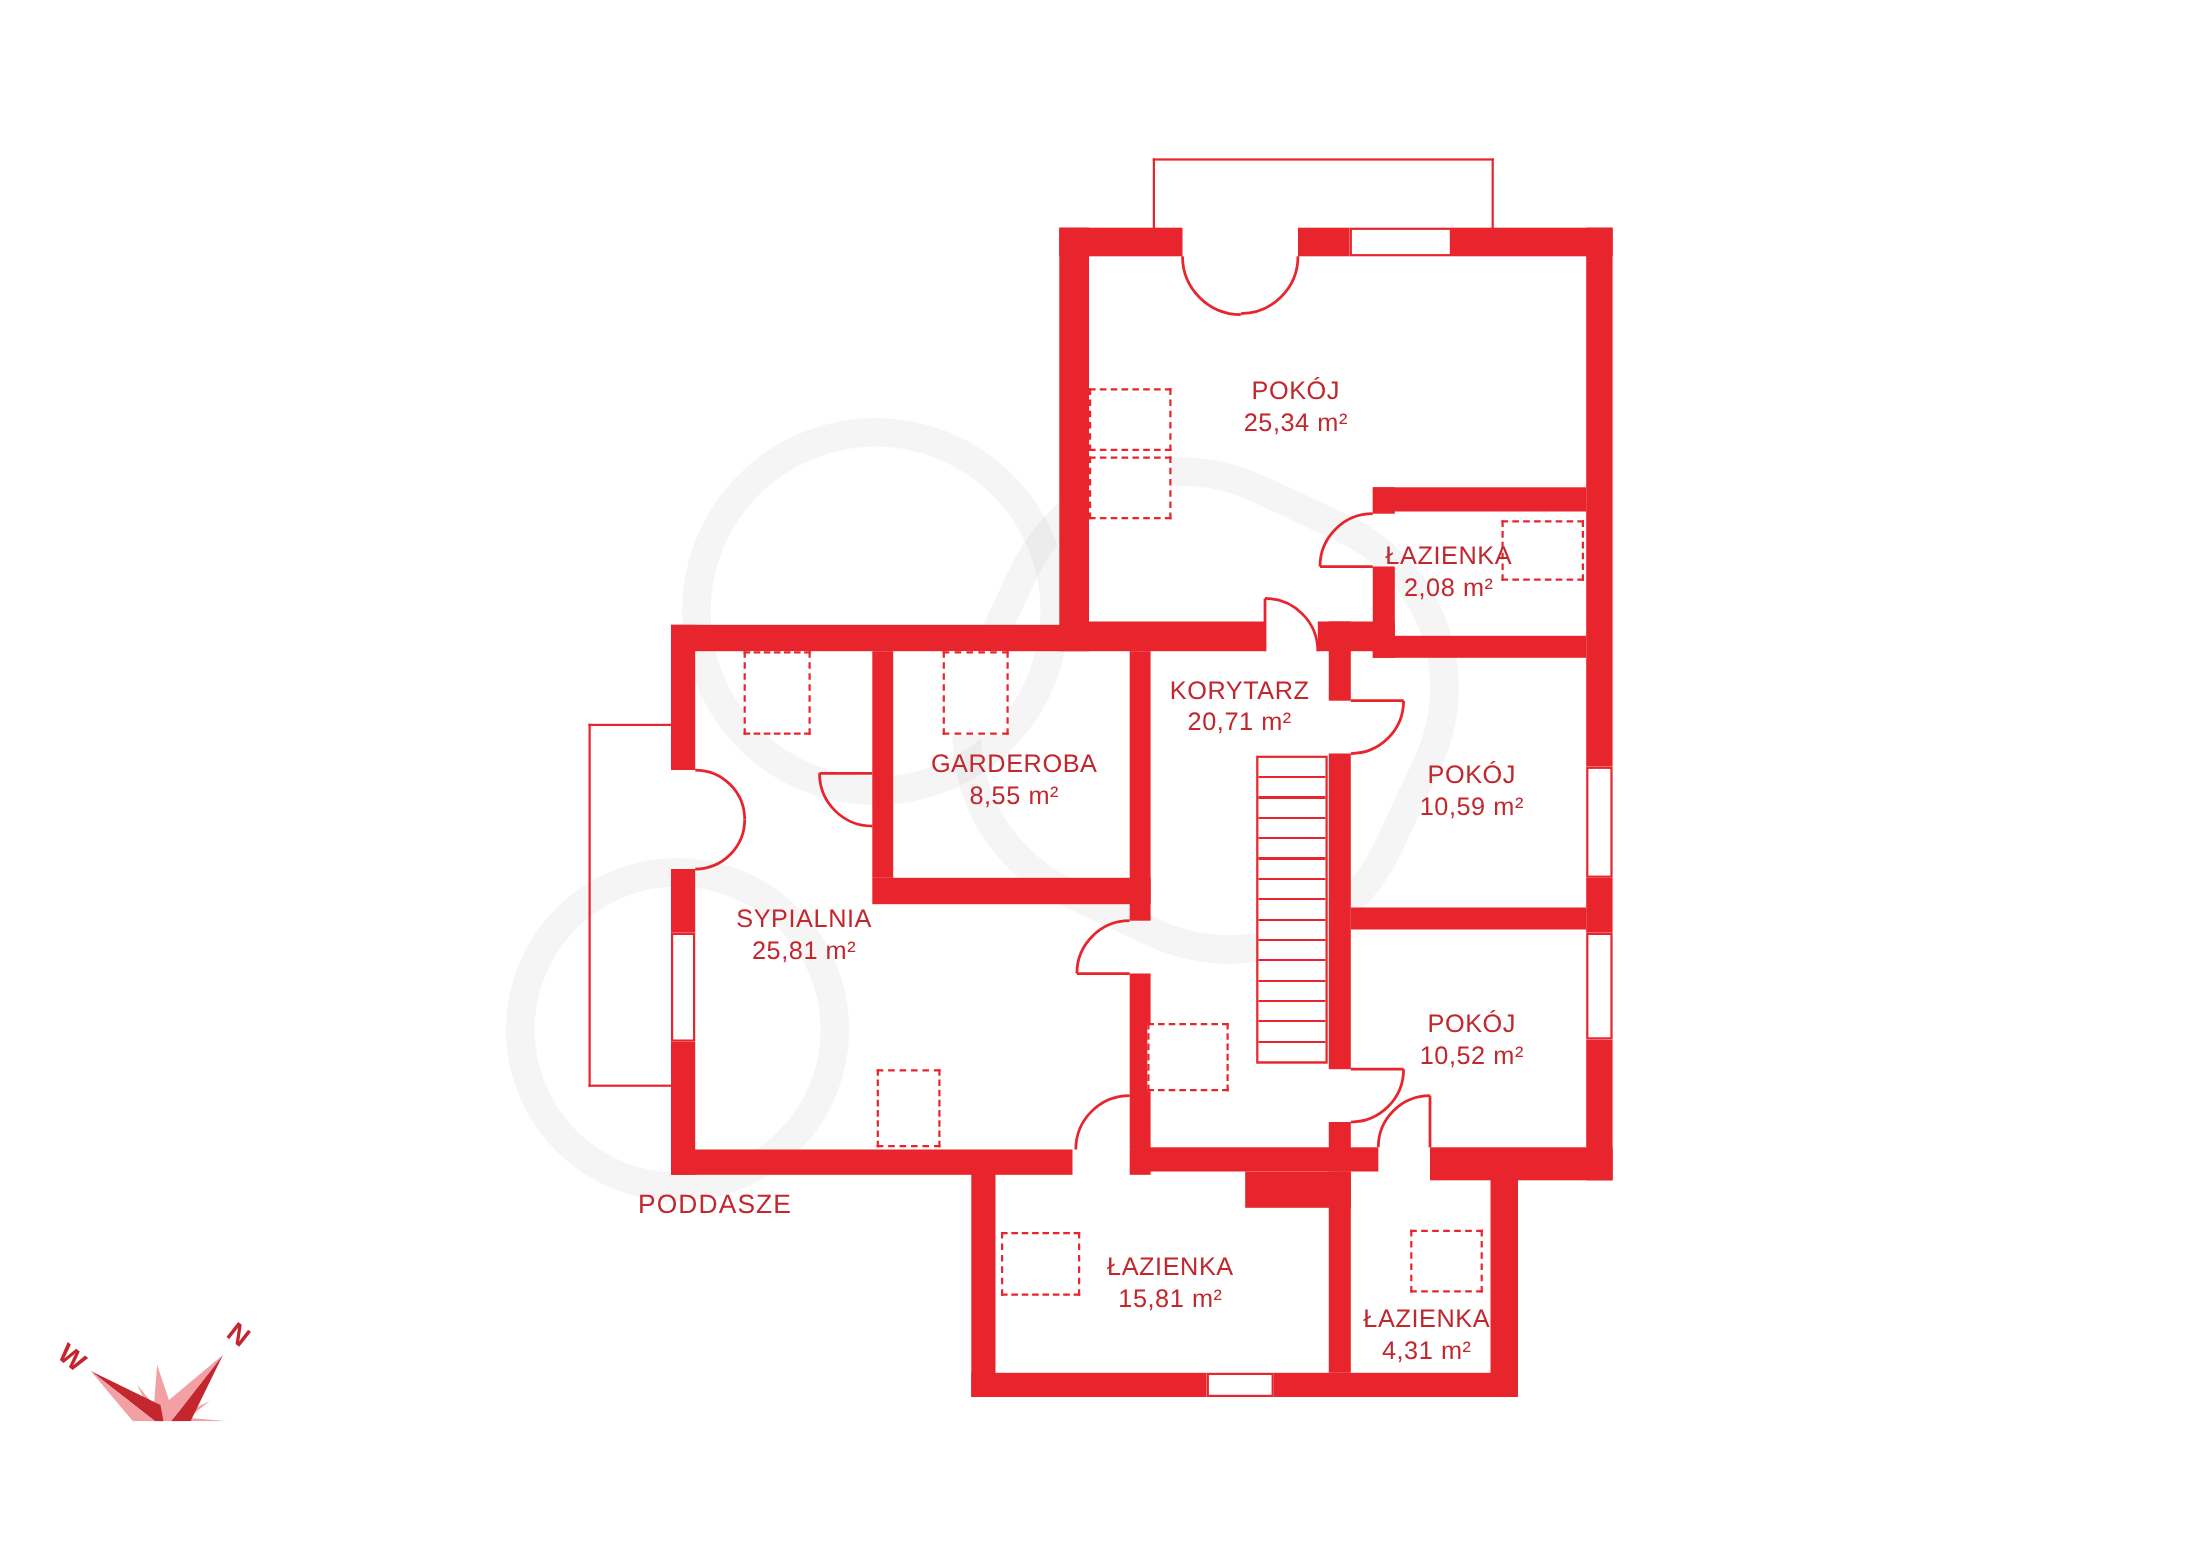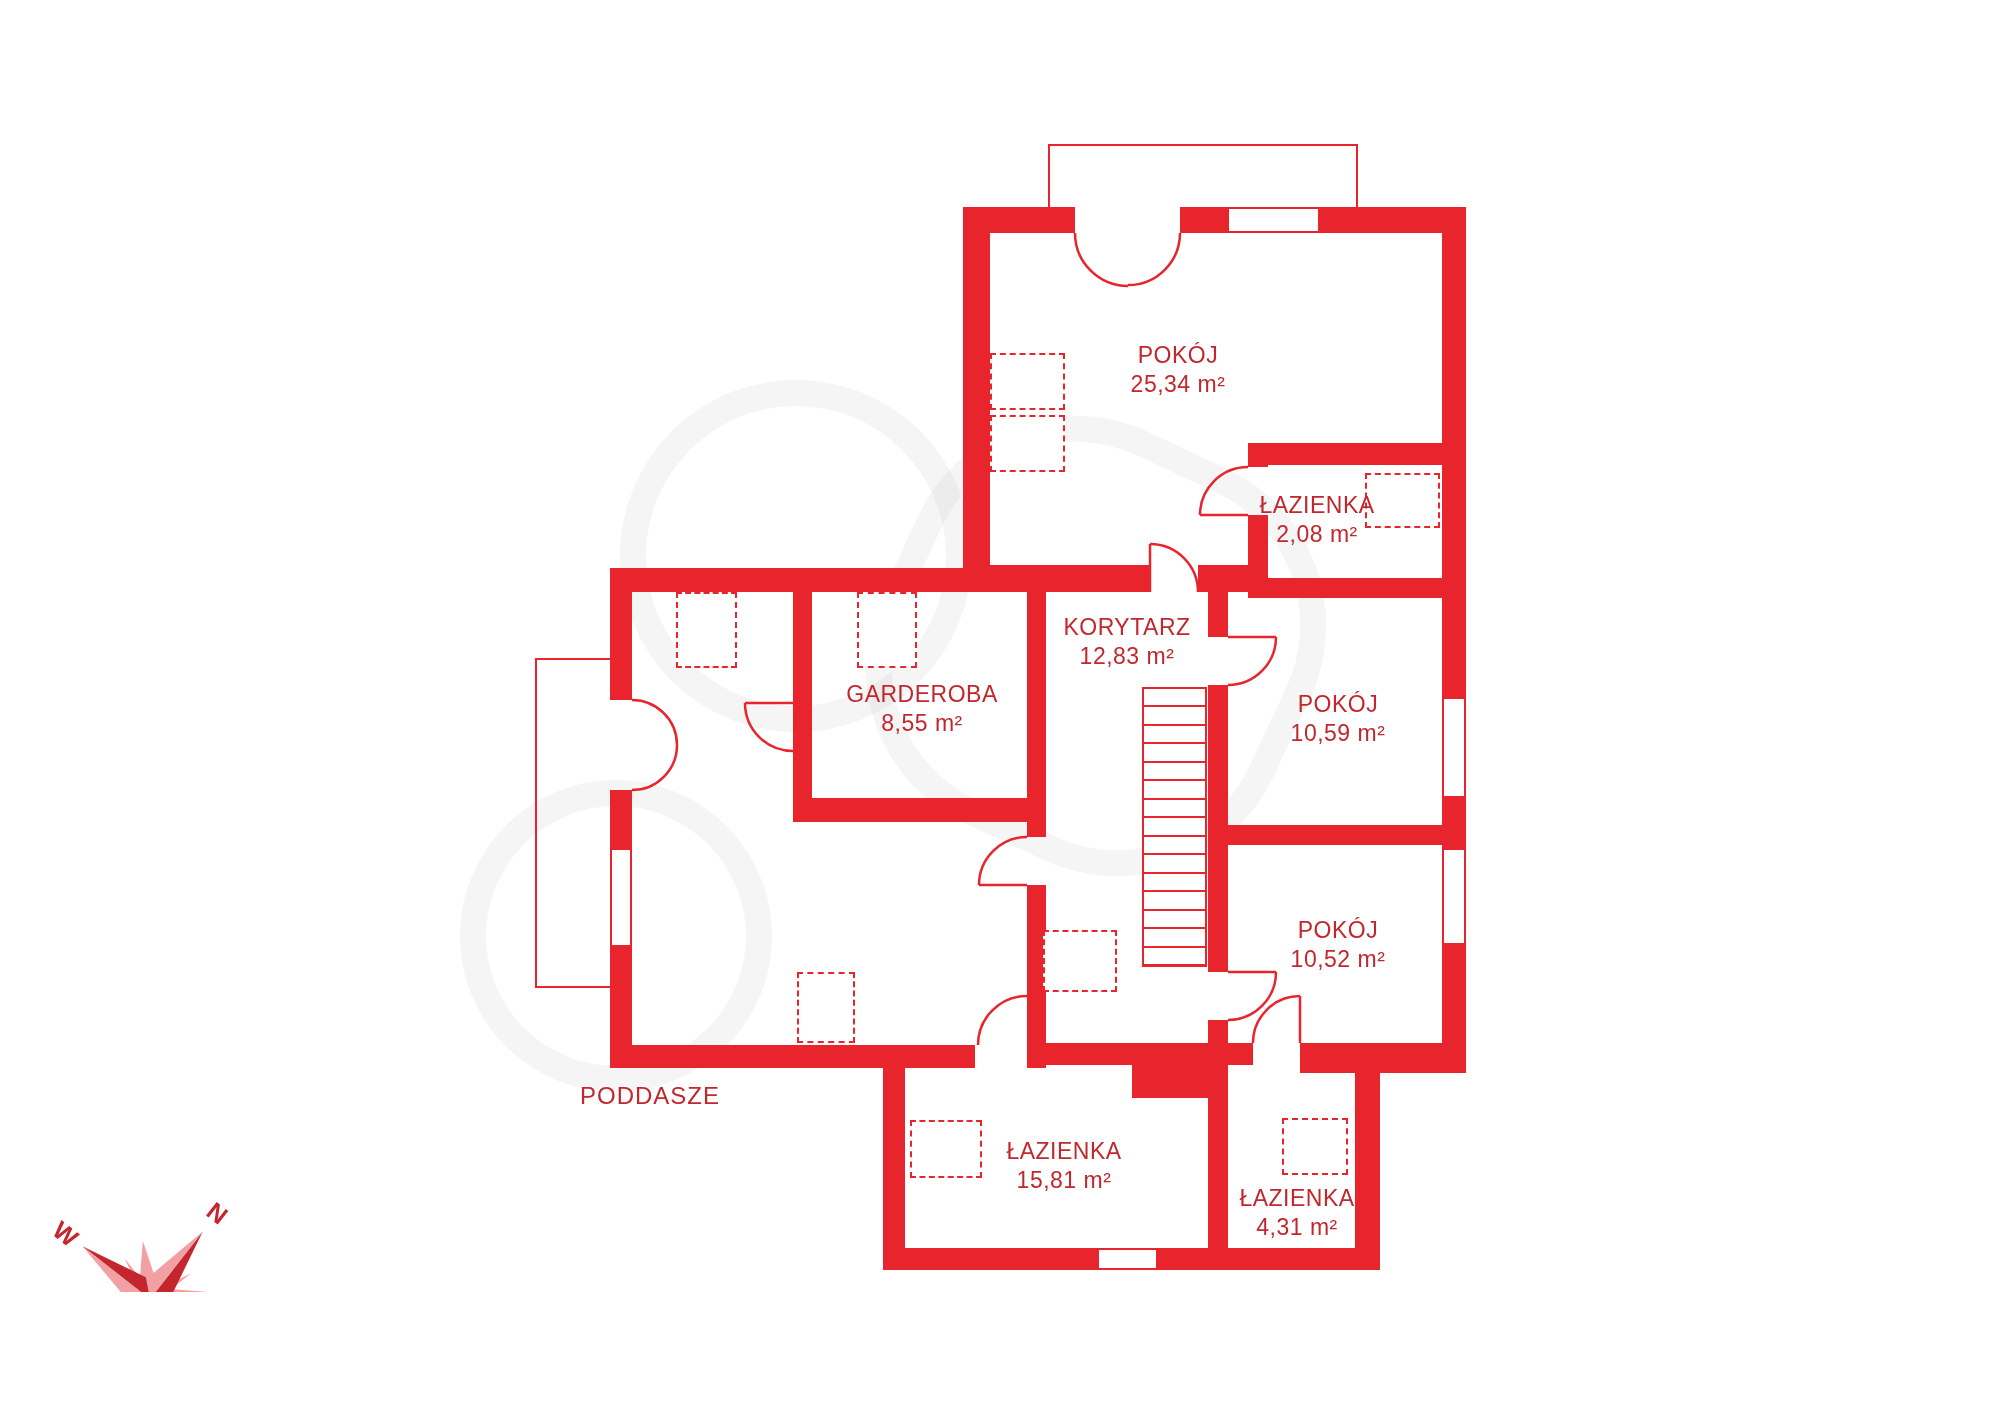--- a/index.html
+++ b/index.html
@@ -111,29 +111,33 @@
   <div class="lbl" style="left:1178px;top:341px;">
     <div>POKÓJ</div>
     <div>25,34 m²</div>
   </div>
   <div class="lbl" style="left:1317px;top:491px;">
     <div>ŁAZIENKA</div>
     <div>2,08 m²</div>
   </div>
   <div class="lbl" style="left:1127px;top:613px;">
     <div>KORYTARZ</div>
-    <div>12,83 m²</div>
+    <div>20,71 m²</div>
   </div>
   <div class="lbl" style="left:922px;top:680px;">
     <div>GARDEROBA</div>
     <div>8,55 m²</div>
   </div>
   <div class="lbl" style="left:1338px;top:690px;">
     <div>POKÓJ</div>
     <div>10,59 m²</div>
+  </div>
+  <div class="lbl" style="left:731px;top:821px;">
+    <div>SYPIALNIA</div>
+    <div>25,81 m²</div>
   </div>
   <div class="lbl" style="left:1338px;top:916px;">
     <div>POKÓJ</div>
     <div>10,52 m²</div>
   </div>
   <div class="lbl" style="left:1064px;top:1137px;">
     <div>ŁAZIENKA</div>
     <div>15,81 m²</div>
   </div>
   <div class="lbl" style="left:1297px;top:1184px;">

